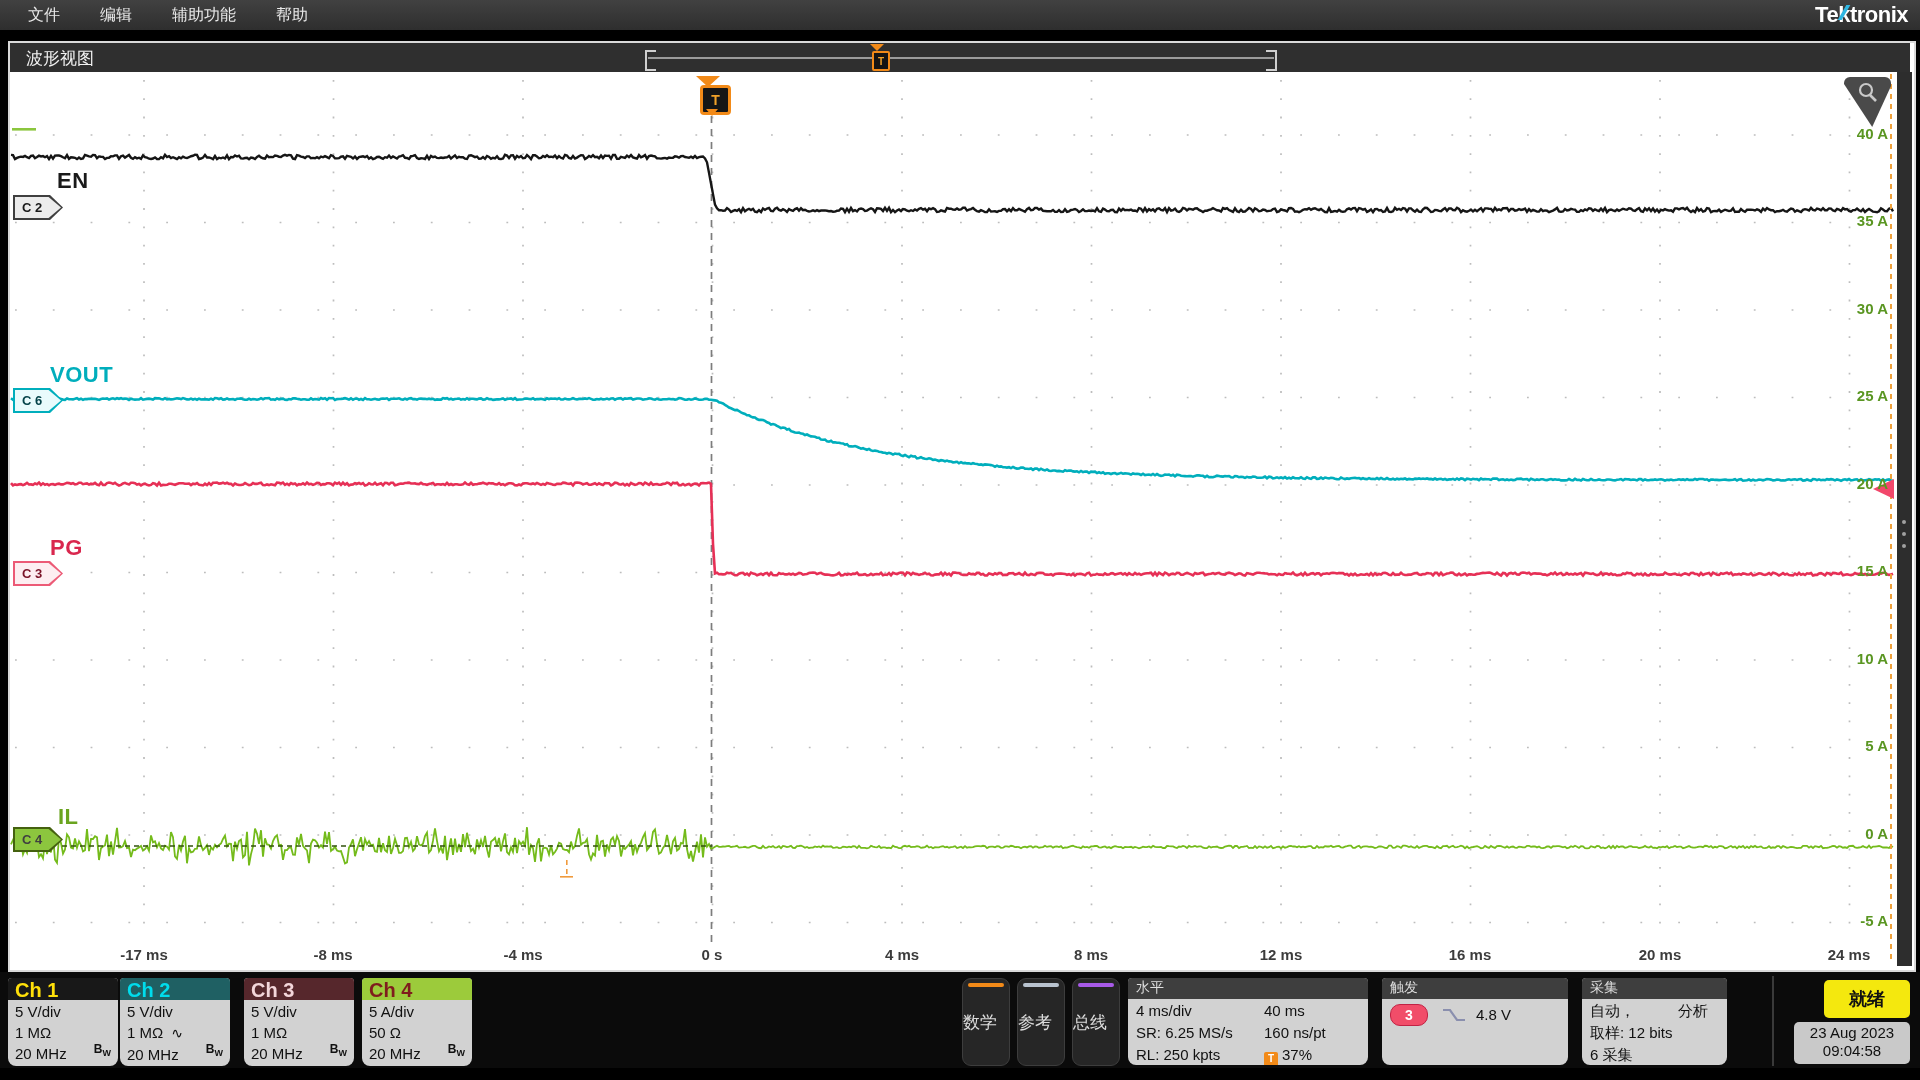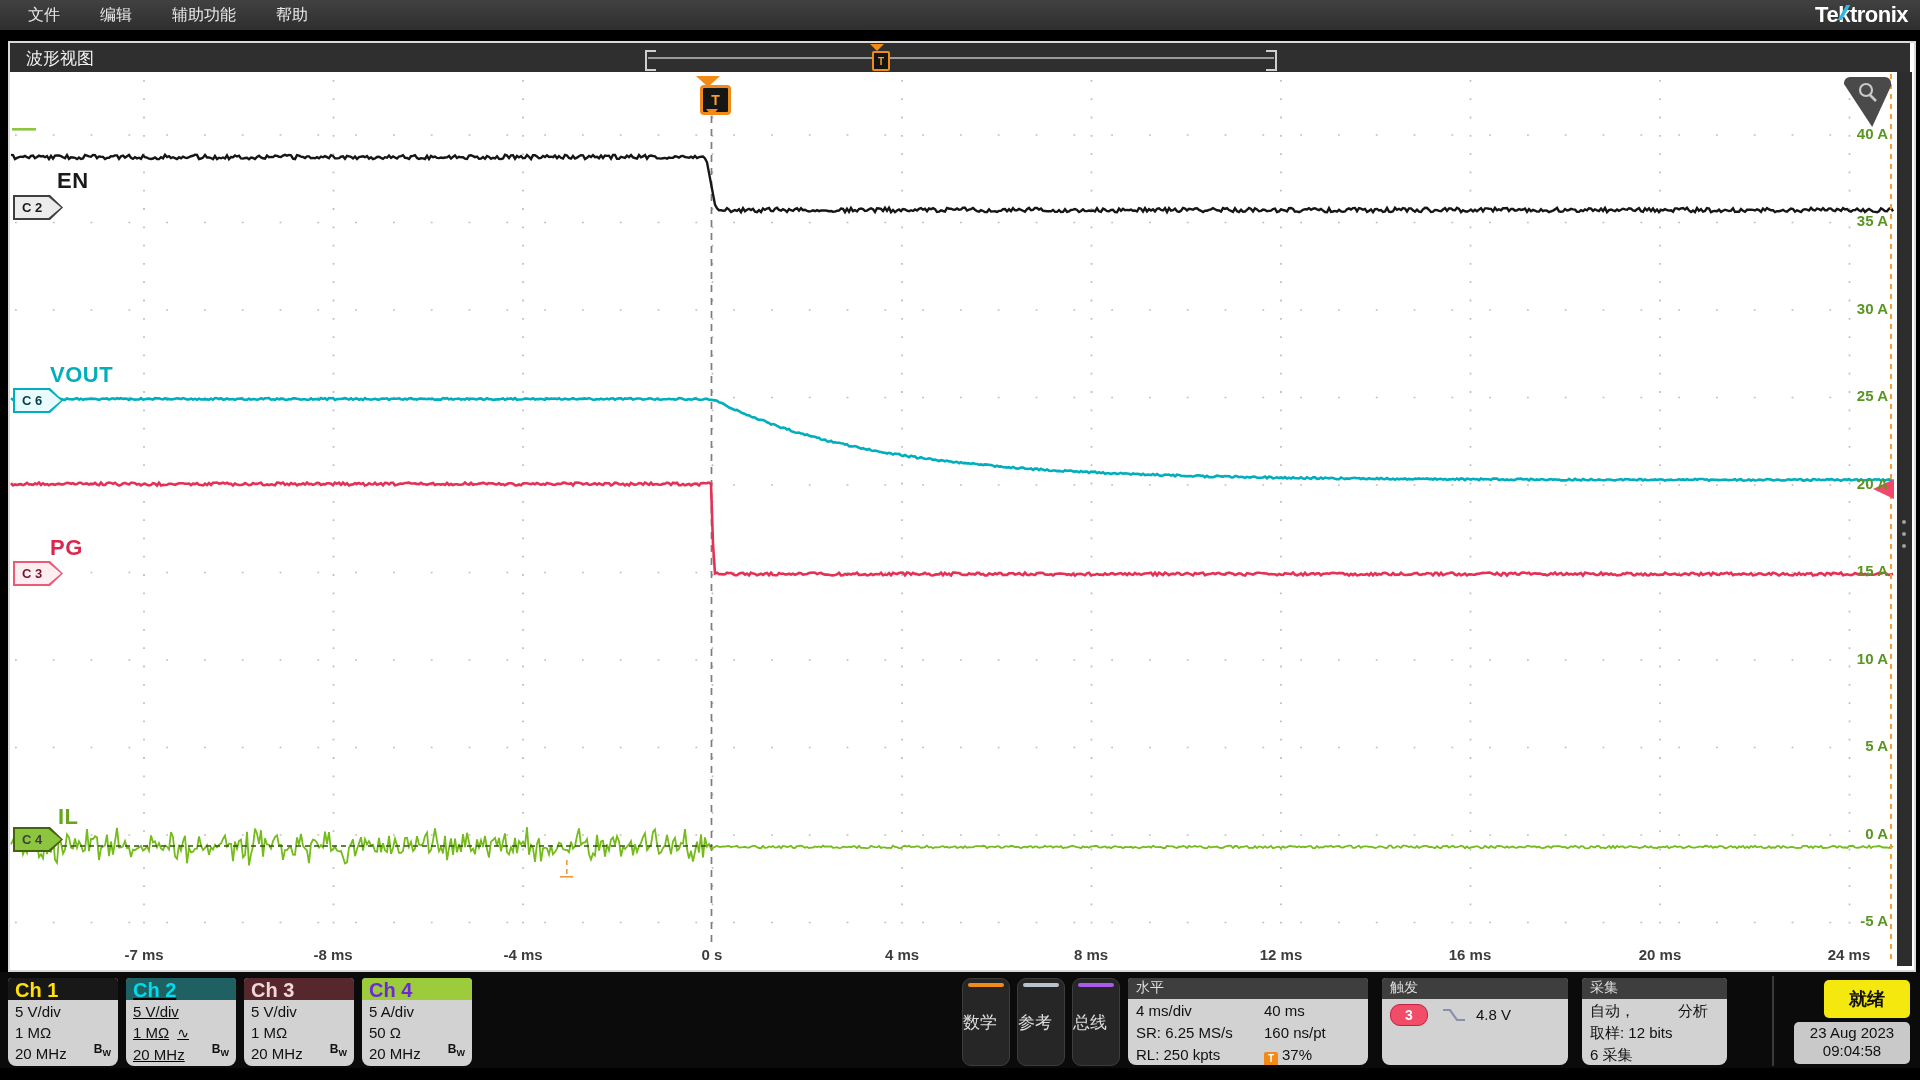--- a/index.html
+++ b/index.html
@@ -164,21 +164,21 @@
 <span class="yaxis-label abs" style="left:1826px;top:212px;">35 A</span>
 <span class="yaxis-label abs" style="left:1826px;top:300px;">30 A</span>
 <span class="yaxis-label abs" style="left:1826px;top:387px;">25 A</span>
 <span class="yaxis-label abs" style="left:1826px;top:475px;">20 A</span>
 <span class="yaxis-label abs" style="left:1826px;top:562px;">15 A</span>
 <span class="yaxis-label abs" style="left:1826px;top:650px;">10 A</span>
 <span class="yaxis-label abs" style="left:1826px;top:737px;">5 A</span>
 <span class="yaxis-label abs" style="left:1826px;top:825px;">0 A</span>
 <span class="yaxis-label abs" style="left:1826px;top:912px;">-5 A</span>
 
-<span class="xaxis-label abs" style="left:102px;top:946px;">-7 ms</span>
+<span class="xaxis-label abs" style="left:102px;top:946px;">-17 ms</span>
 <span class="xaxis-label abs" style="left:291px;top:946px;">-8 ms</span>
 <span class="xaxis-label abs" style="left:481px;top:946px;">-4 ms</span>
 <span class="xaxis-label abs" style="left:670px;top:946px;">0 s</span>
 <span class="xaxis-label abs" style="left:860px;top:946px;">4 ms</span>
 <span class="xaxis-label abs" style="left:1049px;top:946px;">8 ms</span>
 <span class="xaxis-label abs" style="left:1239px;top:946px;">12 ms</span>
 <span class="xaxis-label abs" style="left:1428px;top:946px;">16 ms</span>
 <span class="xaxis-label abs" style="left:1618px;top:946px;">20 ms</span>
 <span class="xaxis-label abs" style="left:1807px;top:946px;">24 ms</span>
 
@@ -199,42 +199,42 @@
   <div class="card abs" style="left:8px;">
     <div class="card-head" style="background:#181818;color:#ffe00a;">Ch 1</div>
     <div class="card-body">
       <div>5 V/div</div>
       <div>1 MΩ</div>
       <div>20 MHz</div>
       <span class="bw"><span>B</span><sub>W</sub></span>
     </div>
   </div>
 
-  <div class="card abs" style="left:126px;text-decoration:underline;">
+  <div class="card abs" style="left:120px;">
     <div class="card-head" style="background:#1f6063;color:#00dcec;">Ch 2</div>
     <div class="card-body">
       <div>5 V/div</div>
       <div><span>1 MΩ</span><span class="ac">∿</span></div>
       <div>20 MHz</div>
       <span class="bw"><span>B</span><sub>W</sub></span>
     </div>
   </div>
 
   <div class="card abs" style="left:244px;">
     <div class="card-head" style="background:#56272c;color:#f3d6da;">Ch 3</div>
     <div class="card-body">
       <div>5 V/div</div>
       <div>1 MΩ</div>
       <div>20 MHz</div>
       <span class="bw"><span>B</span><sub>W</sub></span>
     </div>
   </div>
 
   <div class="card abs" style="left:362px;">
-    <div class="card-head" style="background:#9ccb3b;color:#6d28d9;">Ch 4</div>
+    <div class="card-head" style="background:#9ccb3b;color:#7f1d1d;">Ch 4</div>
     <div class="card-body">
       <div>5 A/div</div>
       <div>50 Ω</div>
       <div>20 MHz</div>
       <span class="bw"><span>B</span><sub>W</sub></span>
     </div>
   </div>
 
   <div class="addbtn abs" style="left:962px;">
     <span class="accent" style="background:#f28a18;"></span>

